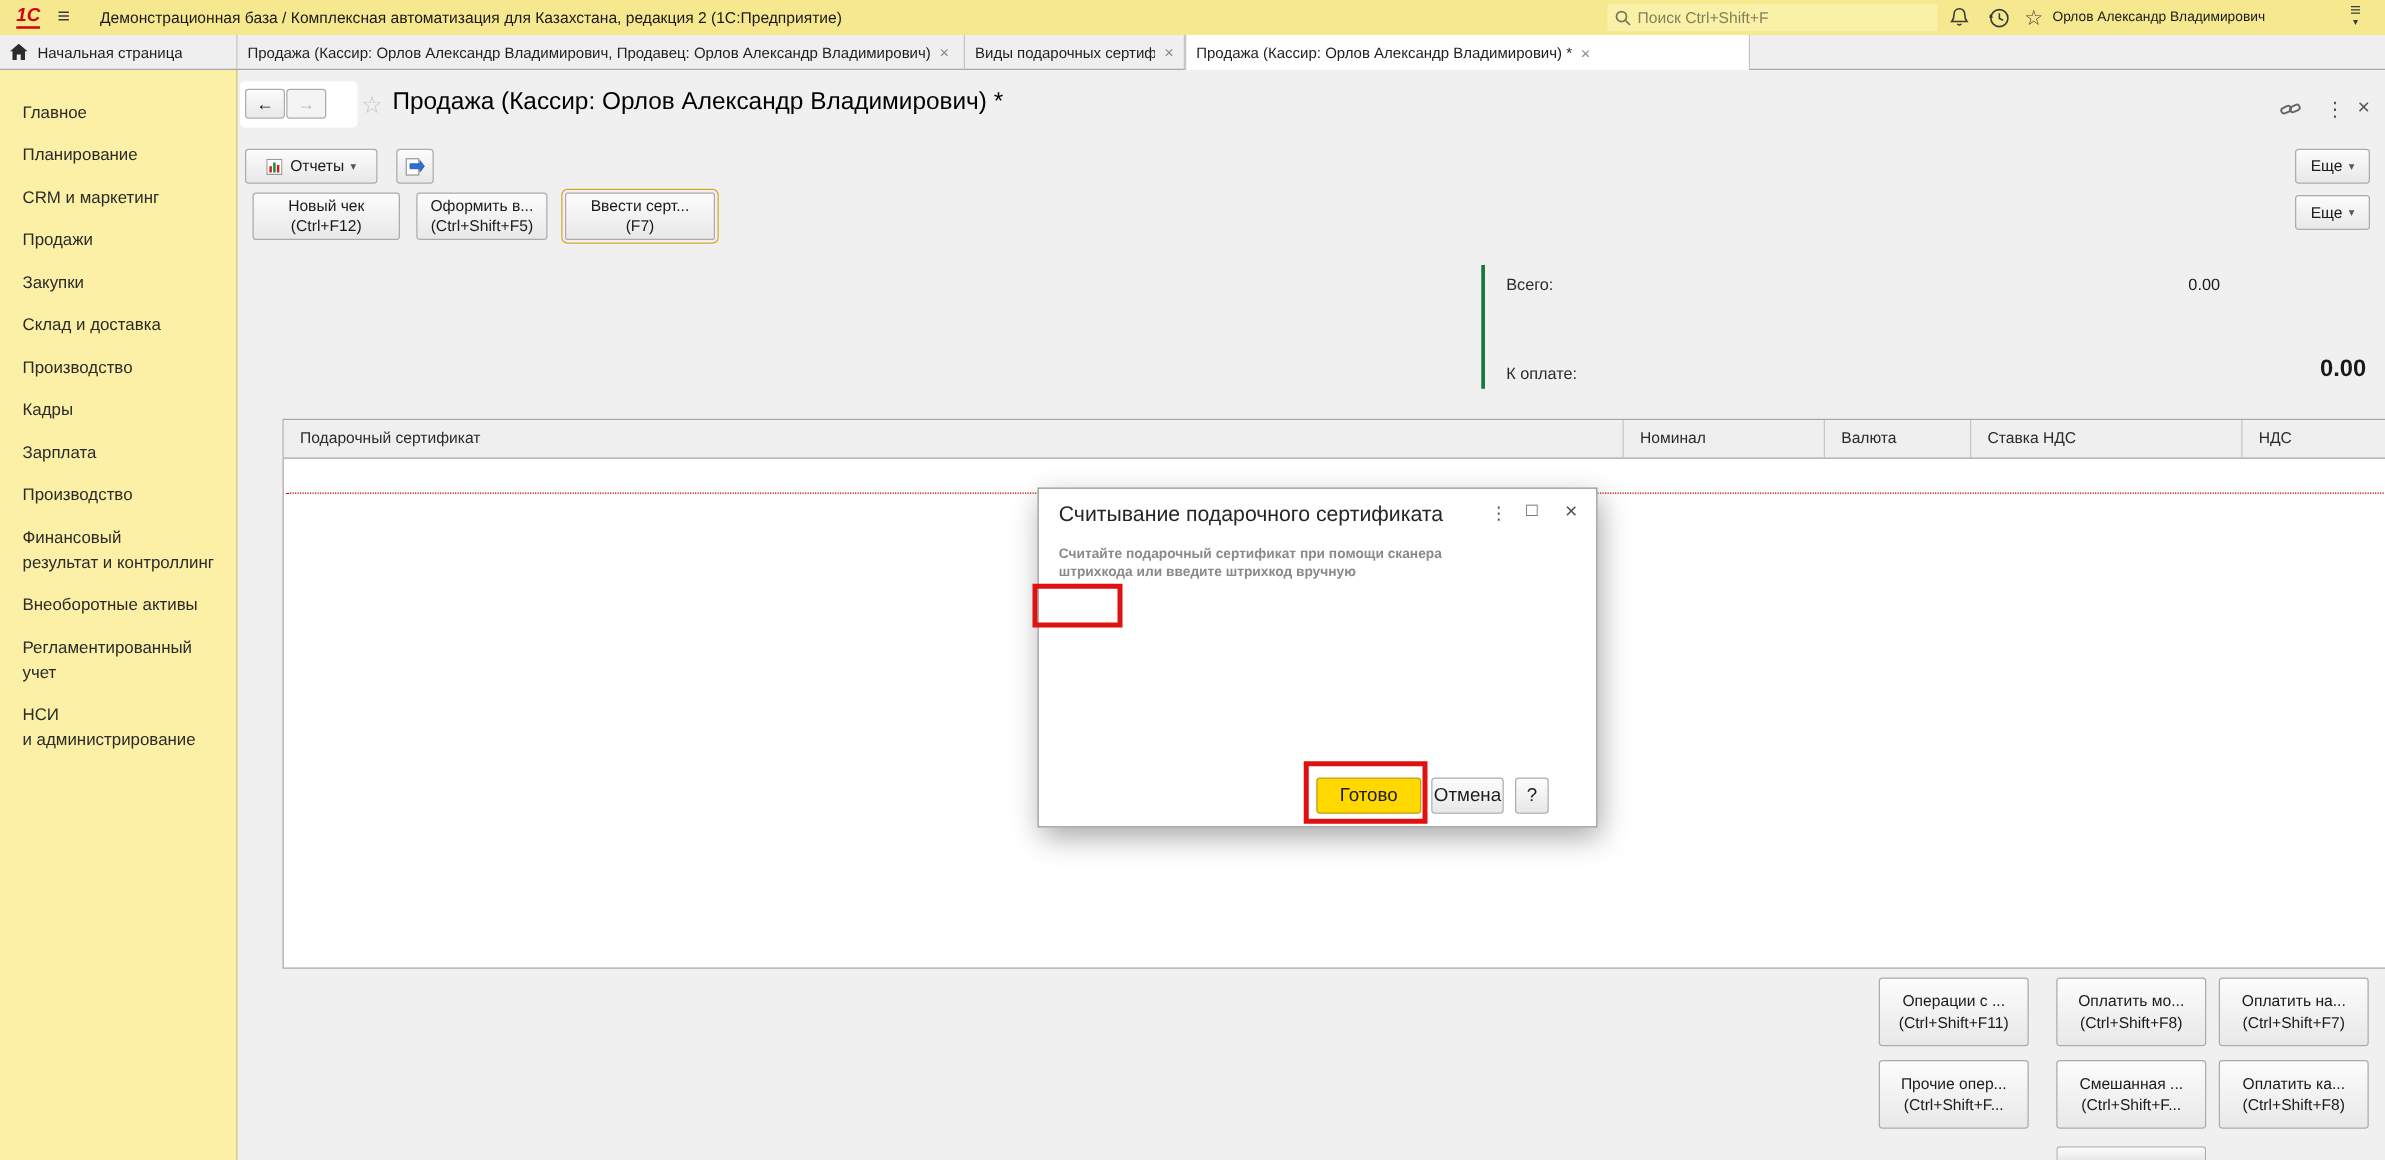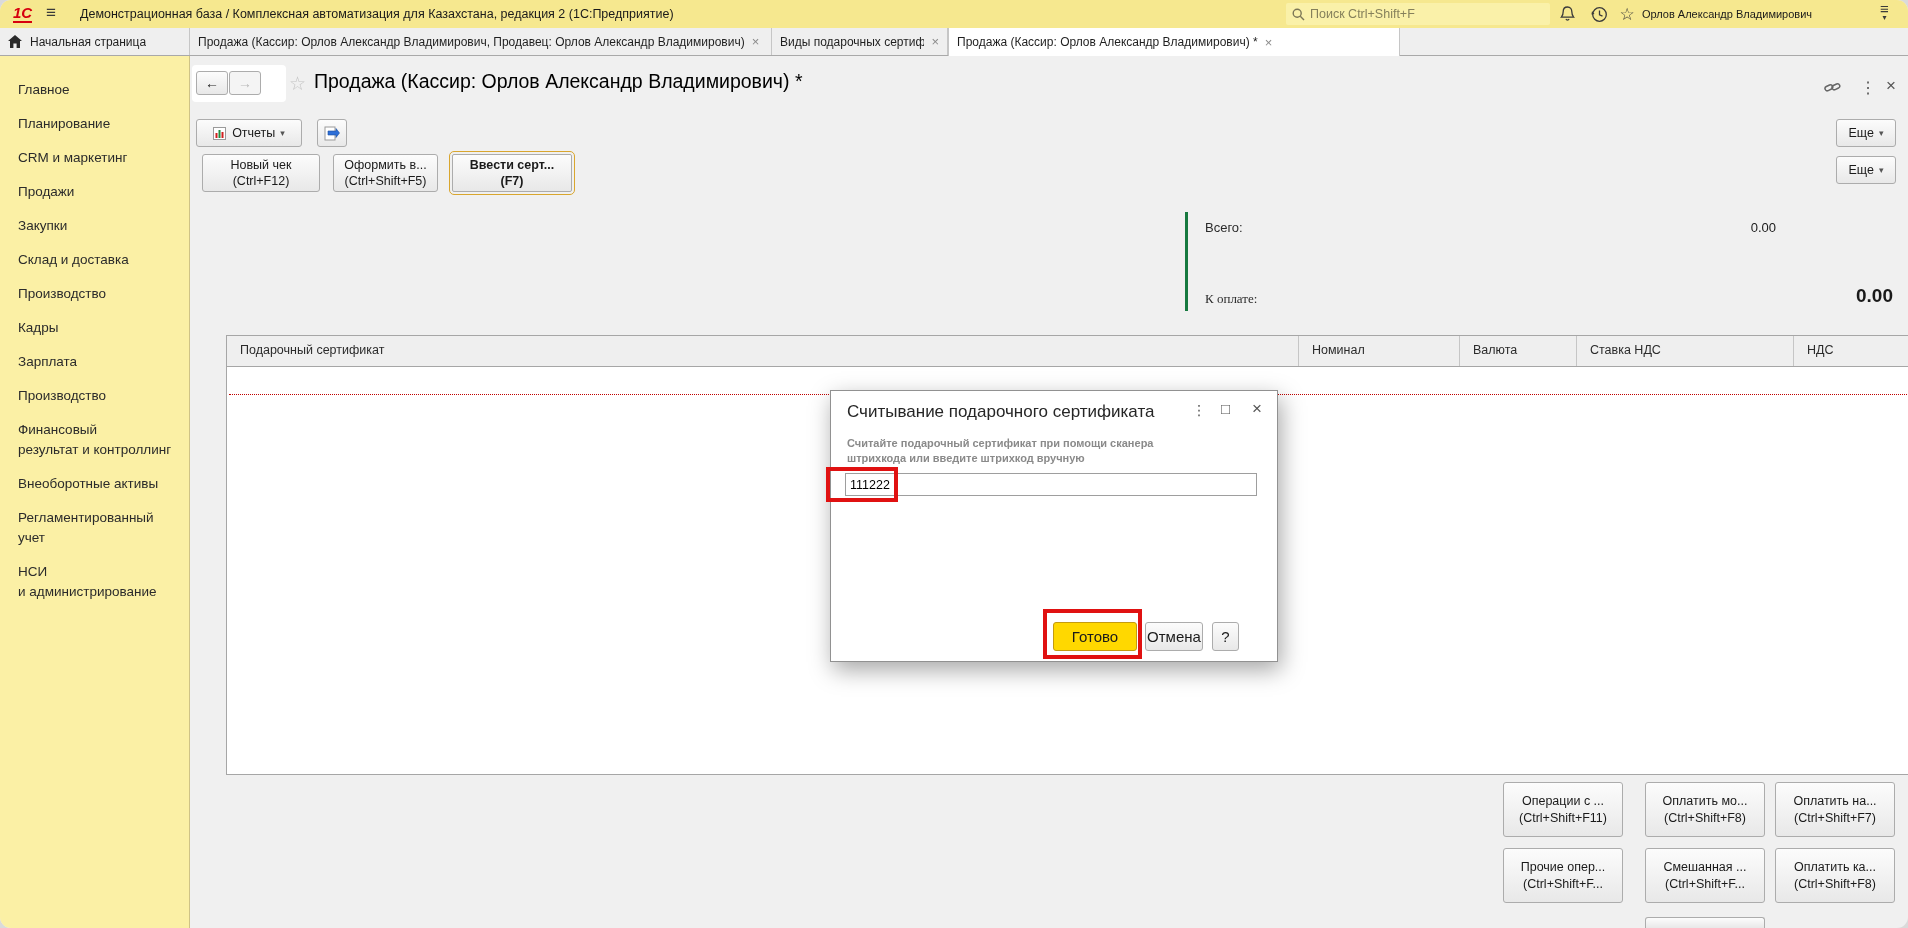--- a/index.html
+++ b/index.html
@@ -1,18 +1,18 @@
 <!DOCTYPE html>
 <html><head>
 <meta charset="utf-8">
 <style>
   * { margin:0; padding:0; box-sizing:border-box; }
   html,body { background:#DADADA; }
   body { font-family:"Liberation Sans", sans-serif; }
-  .screen { position:relative; width:1908px; height:928px; background:#F0F0F0; overflow:hidden;border-radius:11px; }
+  .screen { position:relative; width:1908px; height:928px; background:#F0F0F0; overflow:hidden; }
 
   
   .topbar { position:absolute; left:0; top:0; width:100%; height:28px; background:#F6E88F; }
   .logo { position:absolute; left:13px; top:4px; color:#D6000F; font-weight:bold; font-style:italic; font-size:15px; border-bottom:2px solid #D6000F; line-height:17px; }
   .hamburger { position:absolute; left:46px; top:3px; font-size:17px; color:#3a3a3a; cursor:pointer; }
   .app-title { position:absolute; left:80px; top:7px; font-size:12.5px; color:#1a1a1a; white-space:nowrap; }
   .search { position:absolute; left:1286px; top:3px; width:264px; height:22px; background:#FAF1A9; border-radius:2px; display:flex; align-items:center; padding:0 6px; cursor:text; }
   .search .ph { font-size:12.5px; color:#85805B; margin-left:5px; }
   .topicon { position:absolute; top:4px; width:22px; height:20px; display:flex; align-items:center; justify-content:center; cursor:pointer; color:#3a3a3a; }
   .username { position:absolute; left:1642px; top:8px; font-size:11px; color:#1a1a1a; white-space:nowrap; cursor:pointer; }
@@ -28,21 +28,21 @@
   .homeglyph { margin-right:8px; }
 
   
   .sidebar { position:absolute; left:0; top:56px; width:190px; height:872px; background:#FBF0A5; border-right:1px solid #CFC386; padding-top:17px; }
   .side-item { font-size:13.5px; color:#2b2b2b; padding:7px 6px 7px 18px; line-height:20px; white-space:pre-line; cursor:pointer; }
 
   
   .btn { background:linear-gradient(#FCFCFC,#E8E8E8); border:1px solid #ACACAC; border-radius:3px; font-size:12.5px; color:#1a1a1a; display:flex; align-items:center; justify-content:center; cursor:pointer; position:absolute; }
   .btn2l { flex-direction:column; line-height:16.5px; text-align:center; }
   .btn .dd { font-size:9px; color:#555; margin-left:5px; }
-  .focus-gold { outline:1px solid #D9A62E; outline-offset:2px; border-radius:2px;font-weight:bold; }
+  .focus-gold { outline:1px solid #D9A62E; outline-offset:2px; border-radius:2px; }
 
   
   .navwrap { position:absolute; left:192px; top:65px; width:94px; height:37px; background:#FFFFFF; border-radius:4px; }
   .navbtn { top:71px; width:32px; height:24px; font-size:14px; }
   .navbtn.disabled { color:#B9B9B9; background:#F4F4F4; cursor:default; }
   .fav-star { position:absolute; left:289px; top:72px; font-size:19px; color:#C4C4C4; cursor:pointer; }
   .page-title { position:absolute; left:314px; top:70px; font-size:19.5px; color:#000; white-space:nowrap; }
   .winicon { position:absolute; font-size:15px; color:#555; cursor:pointer; }
 
   
@@ -209,21 +209,21 @@
     <span>(Ctrl+Shift+F5)</span>
   </div>
   <div class="btn btn2l focus-gold" style="left:452px; top:154px; width:120px; height:38px;">
     <span>Ввести серт...</span>
     <span>(F7)</span>
   </div>
 
   <div class="greenline"></div>
   <div class="tot-label" style="top:220px;">Всего:</div>
   <div class="tot-val" style="left:1600px; top:220px; width:176px;">0.00</div>
-  <div class="tot-label" style="top:291px;font-family:Liberation Serif, serif;">К оплате:</div>
+  <div class="tot-label" style="top:291px;">К оплате:</div>
   <div class="tot-val big" style="left:1600px; top:285px; width:293px;">0.00</div>
 
   <div class="table">
     <div class="thead">
       <div class="th" style="width:1072px;">Подарочный сертификат</div>
       <div class="th" style="width:161px;">Номинал</div>
       <div class="th" style="width:117px;">Валюта</div>
       <div class="th" style="width:217px;">Ставка НДС</div>
       <div class="th" style="flex:1; border-right:none;">НДС</div>
     </div>
@@ -256,21 +256,20 @@
   </div>
   <div class="btn paybtn" style="left:1645px; top:917px; height:11px; border-radius:3px 3px 0 0; border-bottom:none;"></div>
 
   <div class="dialog">
     <div class="dlg-title">Считывание подарочного сертификата</div>
     <span class="dlg-ico" style="left:361px; top:11px;">⋮</span>
     <span class="dlg-ico" style="left:390px; top:9px; font-size:15px;">□</span>
     <span class="dlg-ico" style="left:421px; top:8px; font-size:17px;">×</span>
     <div class="dlg-instr">Считайте подарочный сертификат при помощи сканера
 штрихкода или введите штрихкод вручную</div>
-    <input class="dlg-input" value="111222" style="">
     <div class="btn dlg-btn btn-done">
         <span>Готово</span>
       </div>
     <div class="btn dlg-btn btn-cancel">
         <span>Отмена</span>
       </div>
     <div class="btn dlg-btn btn-help">
         <span>?</span>
       </div>
   </div>

